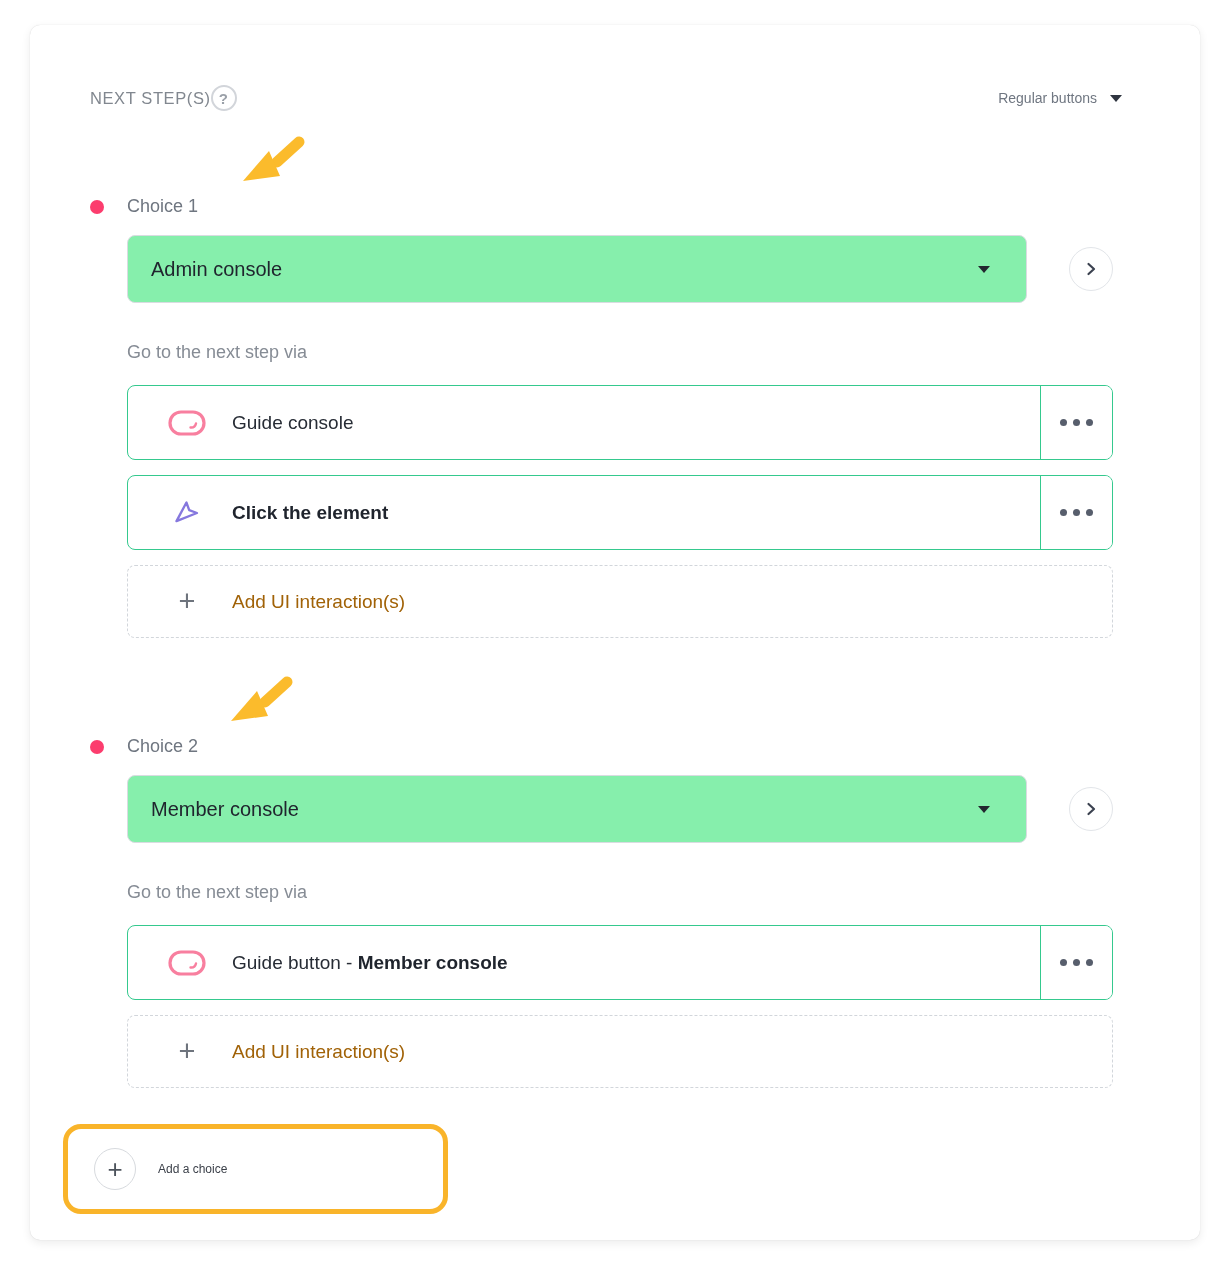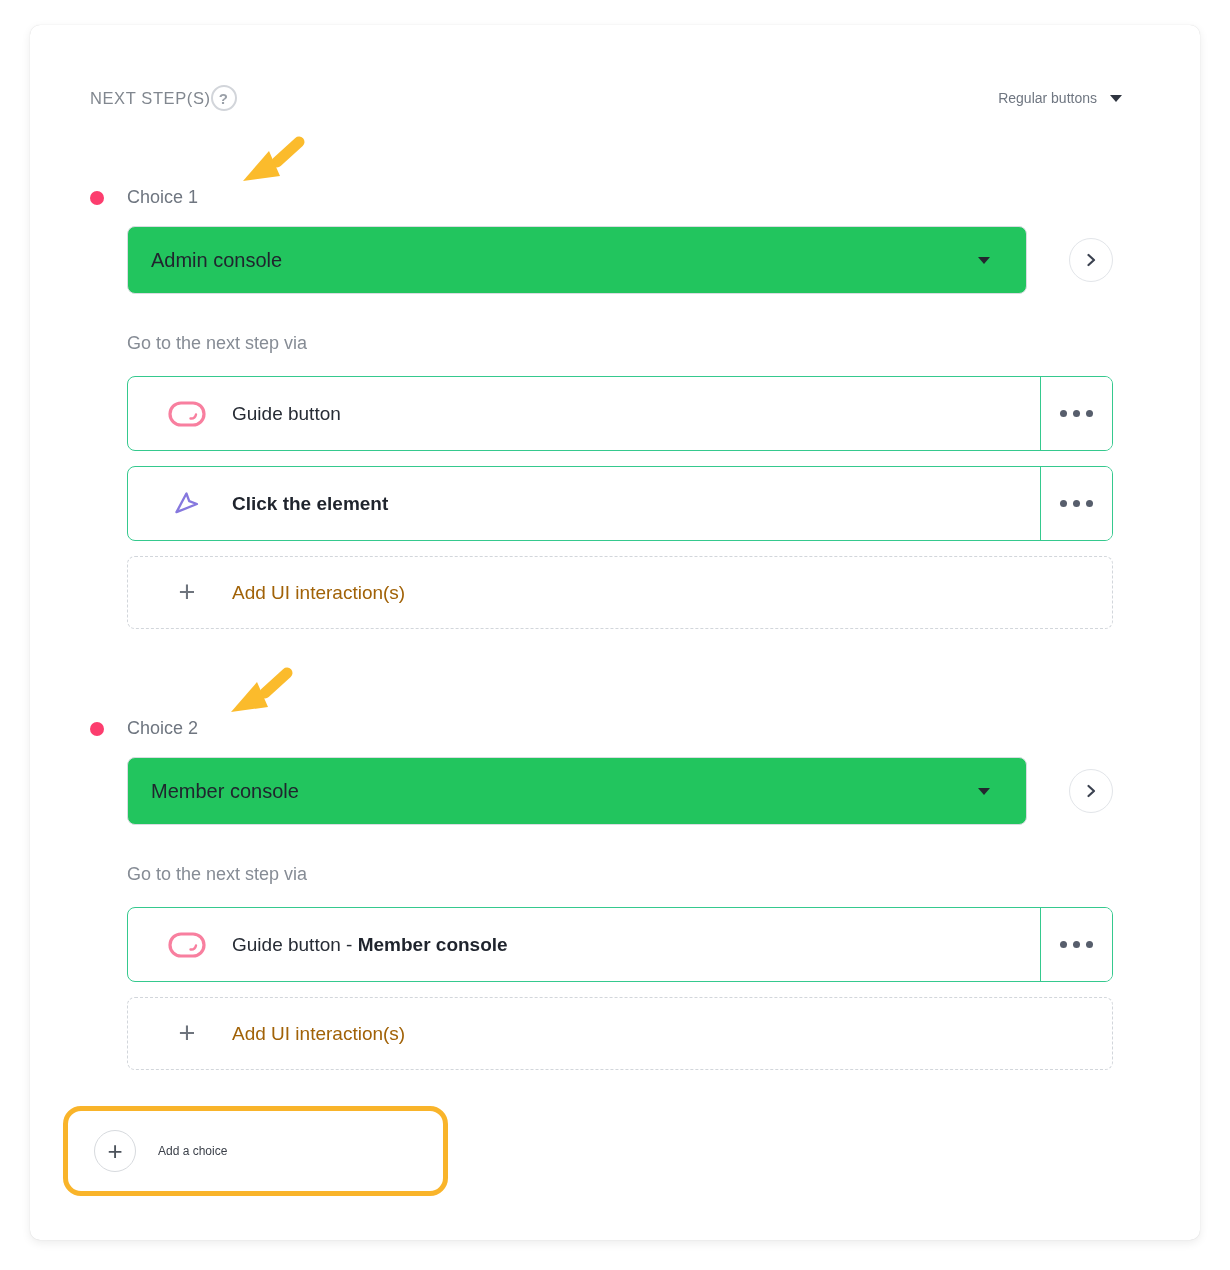--- a/index.html
+++ b/index.html
@@ -28,27 +28,27 @@
     letter-spacing:.6px;color:#81878f;}
   .help-icon{width:26px;height:26px;border:2px solid #d2d5da;border-radius:50%;
     color:#9aa0a8;font-size:15px;font-weight:700;display:flex;align-items:center;
     justify-content:center;cursor:pointer;}
   .style-dropdown{display:flex;align-items:center;gap:13px;margin-right:21px;
     font-size:14px;color:#6f7681;cursor:pointer;}
   .caret-down{width:0;height:0;border-left:6px solid transparent;
     border-right:6px solid transparent;border-top:7px solid #2f3540;}
   .arrow-svg{display:block;margin:22px 0 0 147px;}
   .arrow-svg.arrow2{margin:37px 0 0 135px;}
-  .choice-label{display:flex;align-items:center;gap:23px;margin-top:0;height:25px;}
+  .choice-label{display:flex;align-items:center;gap:23px;margin-top:9px;height:25px;}
   .dot{width:14px;height:14px;border-radius:50%;background:var(--accent-pink);flex:0 0 auto;}
   .choice-label-text{font-size:18px;color:#6f7680;}
   .choice-body{margin-left:37px;}
   .select-row{display:flex;align-items:center;margin-top:16px;}
   .step-select{width:900px;height:68px;border:1px solid #d9dce1;border-radius:8px;
-    background:#22c55e;display:flex;align-items:center;justify-content:space-between;
+    background:#86efac;display:flex;align-items:center;justify-content:space-between;
     padding:0 36px 0 23px;font-size:20px;color:#20252e;cursor:pointer;}
   .select-caret{width:0;height:0;border-left:6px solid transparent;
     border-right:6px solid transparent;border-top:7px solid #23272f;}
   .circle-btn{width:44px;height:44px;margin-left:42px;border-radius:50%;
     border:1px solid #e2e5e9;background:#fff;display:flex;align-items:center;
     justify-content:center;cursor:pointer;padding:0;}
   .goto-label{margin-top:36px;font-size:18px;color:#868c95;height:26px;line-height:26px;}
   .interaction-rows .interaction-row{margin-top:15px;}
   .interaction-rows .interaction-row:first-child{margin-top:20px;}
   .interaction-row{width:986px;height:75px;border:1px solid var(--accent-green);
@@ -115,21 +115,21 @@
       <div class="interaction-rows">
   <div class="interaction-row">
     <div class="row-main">
       <span class="row-icon">
         <svg width="38" height="26" viewBox="0 0 38 26">
           <rect x="2" y="2" width="34" height="22" rx="11" fill="none" style="stroke:var(--icon-pink)" stroke-width="3.2"></rect>
           <path d="M22.5 17.5 q4.5 0.5 5.5 -4" fill="none" style="stroke:var(--icon-pink)" stroke-width="2.4" stroke-linecap="round"></path>
         </svg>
 
       </span>
-      <span class="row-text"><span>Guide button</span><span class="bold"></span></span>
+      <span class="row-text"><span>Guide console</span><span class="bold"></span></span>
     </div>
     <div class="row-menu">
       <span class="menu-dot"></span>
       <span class="menu-dot"></span>
       <span class="menu-dot"></span>
     </div>
   </div>
 
   <div class="interaction-row">
     <div class="row-main">

